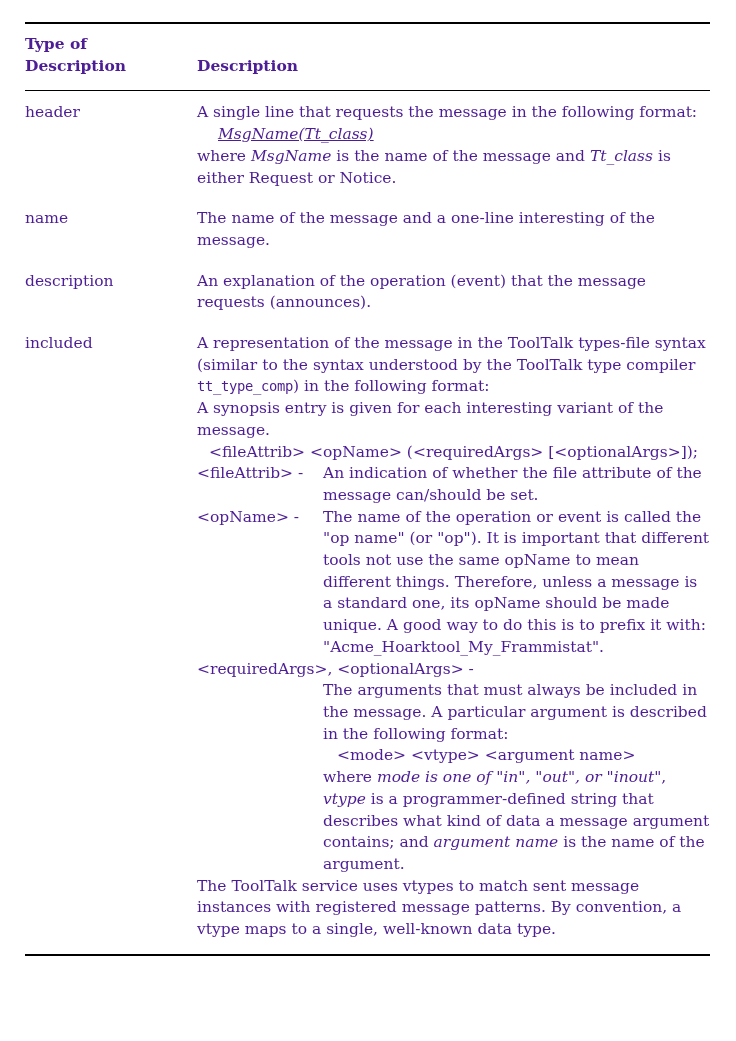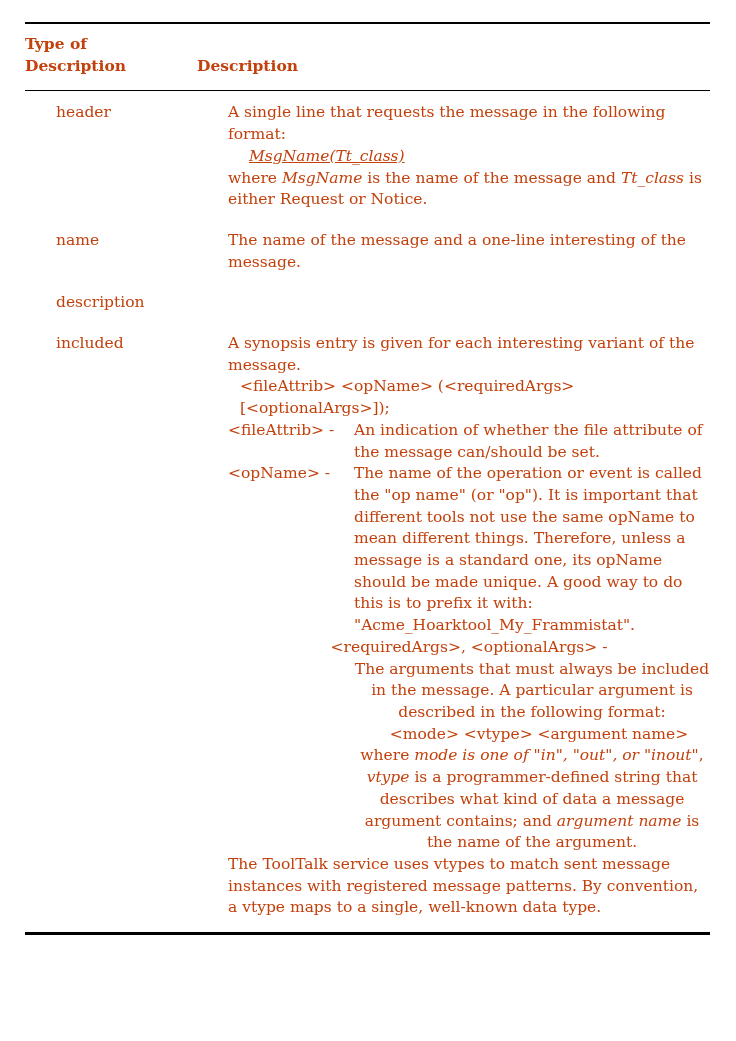--- a/index.html
+++ b/index.html
@@ -1,54 +1,54 @@
 <!DOCTYPE html>
 <html><head>
 <meta charset="utf-8">
 <style>
   html, body { margin:0; padding:0; background:#ffffff; }
   .page {
     position:relative;
     width:736px; height:1041px;
     background:#ffffff;
-    color:#c2410c;
+    color:#4c1d95;
     font-family:"DejaVu Serif", serif;
     font-size:15.5px;
     line-height:21.7px;
     padding:22px 26px 15px 25px;
     overflow:hidden;
     box-sizing:border-box;
   }
   .rule { background:#000; }
   .rule-top { height:2px; }
   .rule-mid { height:1px; }
   .rule-bottom { height:2.5px; margin-top:13px; }
 
   .thead { display:flex; padding:9px 0 14px 0; font-weight:bold; }
   .thead .col1 { width:172px; flex:none; }
   .thead .col2 { flex:1; align-self:flex-end; }
 
   .tbody { padding-top:11px; }
-  .row { display:flex; margin-bottom:19px;margin-left:31px; }
+  .row { display:flex; margin-bottom:19px; }
   .row:last-child { margin-bottom:0; }
   .term { width:172px; flex:none; }
   .desc { flex:1; }
   .para { margin:0; }
 
   .it { font-style:italic; }
   .mono { font-family:"DejaVu Sans Mono", monospace; font-size:13.8px; letter-spacing:-0.3px; }
   .indent-a { padding-left:21px;text-decoration:underline; }   
   .indent-b { padding-left:12px; }   
   .indent-c { padding-left:14px; }   
 
   .deflist { }
   .defitem { display:flex; }
   .defterm { width:126px; flex:none; }
   .defdesc { flex:1; }
-  .defitem.stacked { display:block;text-align:center; }
+  .defitem.stacked { display:block; }
   .stacked .defdesc { margin-left:126px; }
 </style>
 </head>
 <body>
 
 <div class="page">
 
   <div class="rule rule-top"></div>
 
   <div class="thead">
@@ -74,25 +74,29 @@
 
     <div class="row">
       <div class="term">name</div>
       <div class="desc">
         <p class="para">The name of the message and a one-line interesting of the message.</p>
       </div>
     </div>
 
     <div class="row">
       <div class="term">description</div>
+      <div class="desc">
+        <p class="para">An explanation of the operation (event) that the message requests (announces).</p>
+      </div>
     </div>
 
     <div class="row">
       <div class="term">included</div>
       <div class="desc">
+        <p class="para"><span>A representation of the message in the ToolTalk types-file syntax (similar to the syntax understood by the ToolTalk type compiler </span><span class="mono">tt_type_comp</span><span>) in the following format:</span></p>
         <p class="para">A synopsis entry is given for each interesting variant of the message.</p>
         <p class="para indent-b">&lt;fileAttrib&gt; &lt;opName&gt; (&lt;requiredArgs&gt; [&lt;optionalArgs&gt;]);</p>
 
         <div class="deflist">
 
           <div class="defitem">
             <div class="defterm">&lt;fileAttrib&gt; -</div>
             <div class="defdesc">
               <p class="para">An indication of whether the file attribute of the message can/should be set.</p>
             </div>

